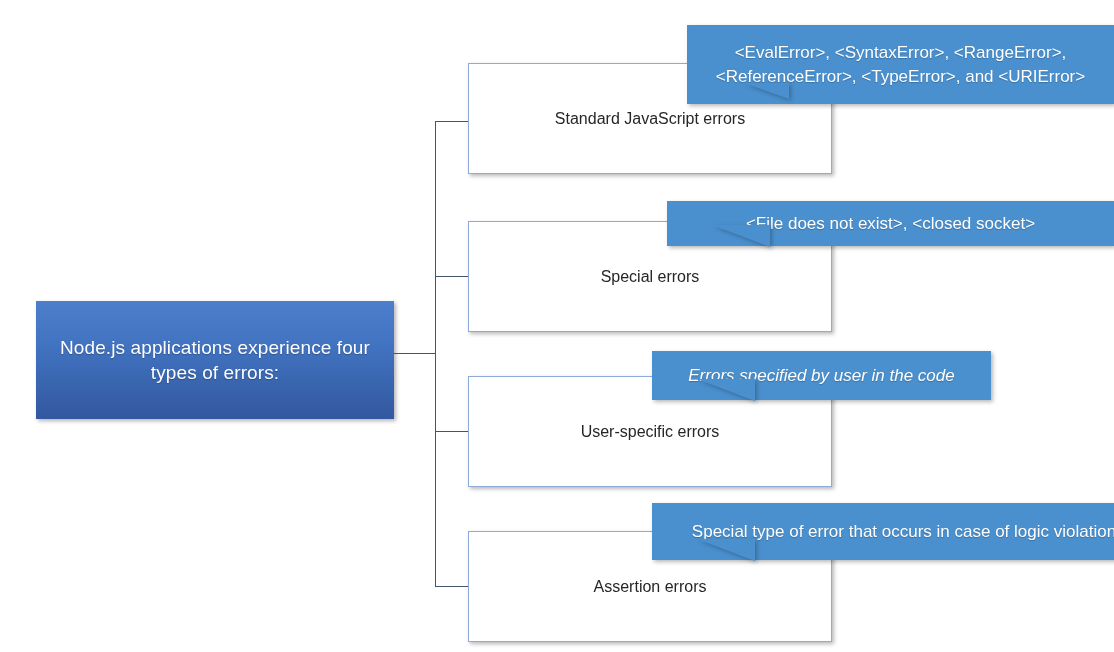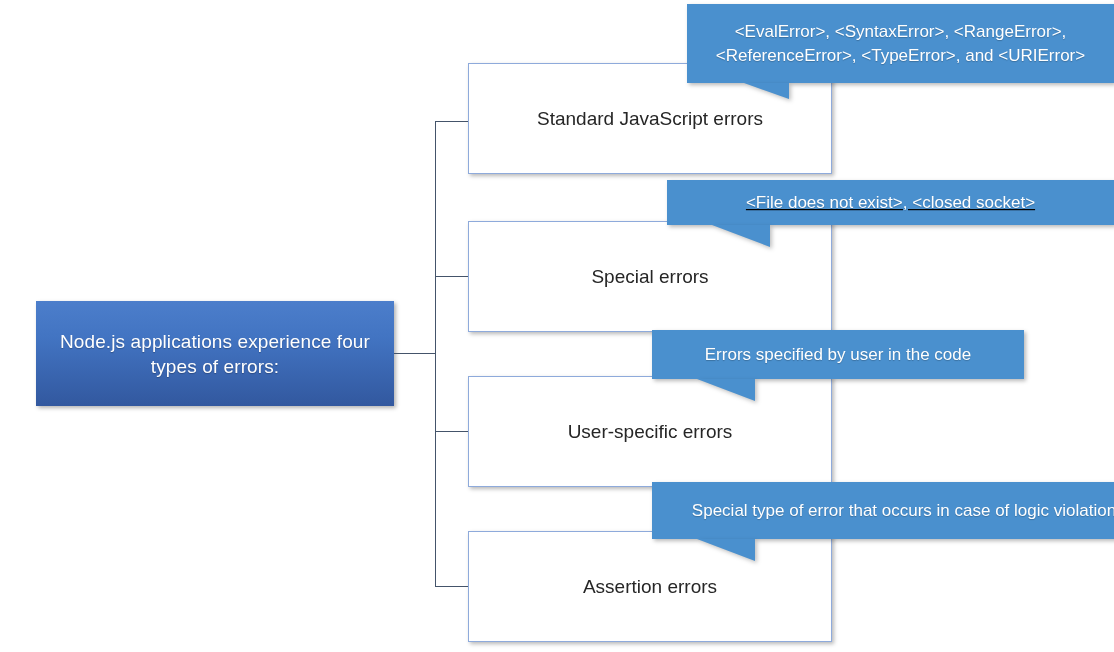--- a/index.html
+++ b/index.html
@@ -18,21 +18,21 @@
     background: #ffffff;
     overflow: hidden;
   }
 
   
   .root-box {
     position: absolute;
     left: 36px;
     top: 301px;
     width: 358px;
-    height: 105px;
+    height: 118px;
     background: linear-gradient(to bottom, #4c7ecb 0%, #4274c2 35%, #32589f 100%);
     box-shadow: 2px 2px 4px rgba(0,0,0,0.30);
     display: flex;
     align-items: center;
     justify-content: center;
     box-sizing: border-box;
     padding: 0 10px;
   }
   .root-box .root-label {
     color: #ffffff;
@@ -61,35 +61,36 @@
     border: 1px solid #8eaadb;
     box-shadow: 2px 2px 4px rgba(0,0,0,0.28);
     box-sizing: border-box;
     display: flex;
     align-items: center;
     justify-content: center;
     padding: 0 12px;
   }
   .cat-box .cat-label {
     color: #262626;
-    font-size: 19px;
+    font-size: 16px;
     line-height: 23px;
     text-align: center;
   }
 
   
   .callout {
     position: absolute;
     background: #4a90ce;
     box-shadow: 2px 2px 4px rgba(0,0,0,0.28);
     box-sizing: border-box;
     display: flex;
     align-items: center;
     justify-content: center;
     padding: 4px 27px;
+    margin-top: 21px;
   }
   .callout .callout-label {
     color: #ffffff;
     font-size: 17px;
     line-height: 24px;
     text-align: center;
     text-shadow: 0 1px 1px rgba(0,0,0,0.22);
   }
   
   .callout-tail {
@@ -127,26 +128,26 @@
   </div>
   <div class="cat-box" style="top:376px;">
     <span class="cat-label">User-specific errors</span>
   </div>
 
   <div class="callout" style="left:687px; top:4px; width:427px; height:79px;">
     <span class="callout-label">&lt;EvalError&gt;, &lt;SyntaxError&gt;, &lt;RangeError&gt;, &lt;ReferenceError&gt;, &lt;TypeError&gt;, and &lt;URIError&gt;</span>
   </div>
   <div class="callout-tail" style="left:744px; top:83px; border-width:16px 0 0 45px; border-color:#4a90ce transparent transparent transparent;"></div>
 
-  <div class="callout" style="left:667px; top:180px; width:447px; height:45px;text-decoration:underline;">
+  <div class="callout" style="left:667px; top:180px; width:447px; height:45px;">
     <span class="callout-label">&lt;File does not exist&gt;, &lt;closed socket&gt;</span>
   </div>
   <div class="callout-tail" style="left:712px; top:225px; border-width:22px 0 0 58px; border-color:#4a90ce transparent transparent transparent;"></div>
 
-  <div class="callout" style="left:652px; top:330px; width:372px; height:49px;">
+  <div class="callout" style="left:652px; top:330px; width:339px; height:49px;font-style:italic;">
     <span class="callout-label">Errors specified by user in the code</span>
   </div>
   <div class="callout-tail" style="left:697px; top:379px; border-width:22px 0 0 58px; border-color:#4a90ce transparent transparent transparent;"></div>
 
   <div class="callout" style="left:652px; top:482px; width:504px; height:57px;">
     <span class="callout-label">Special type of error that occurs in case of logic violation</span>
   </div>
   <div class="callout-tail" style="left:697px; top:539px; border-width:22px 0 0 58px; border-color:#4a90ce transparent transparent transparent;"></div>
 
 </div>

